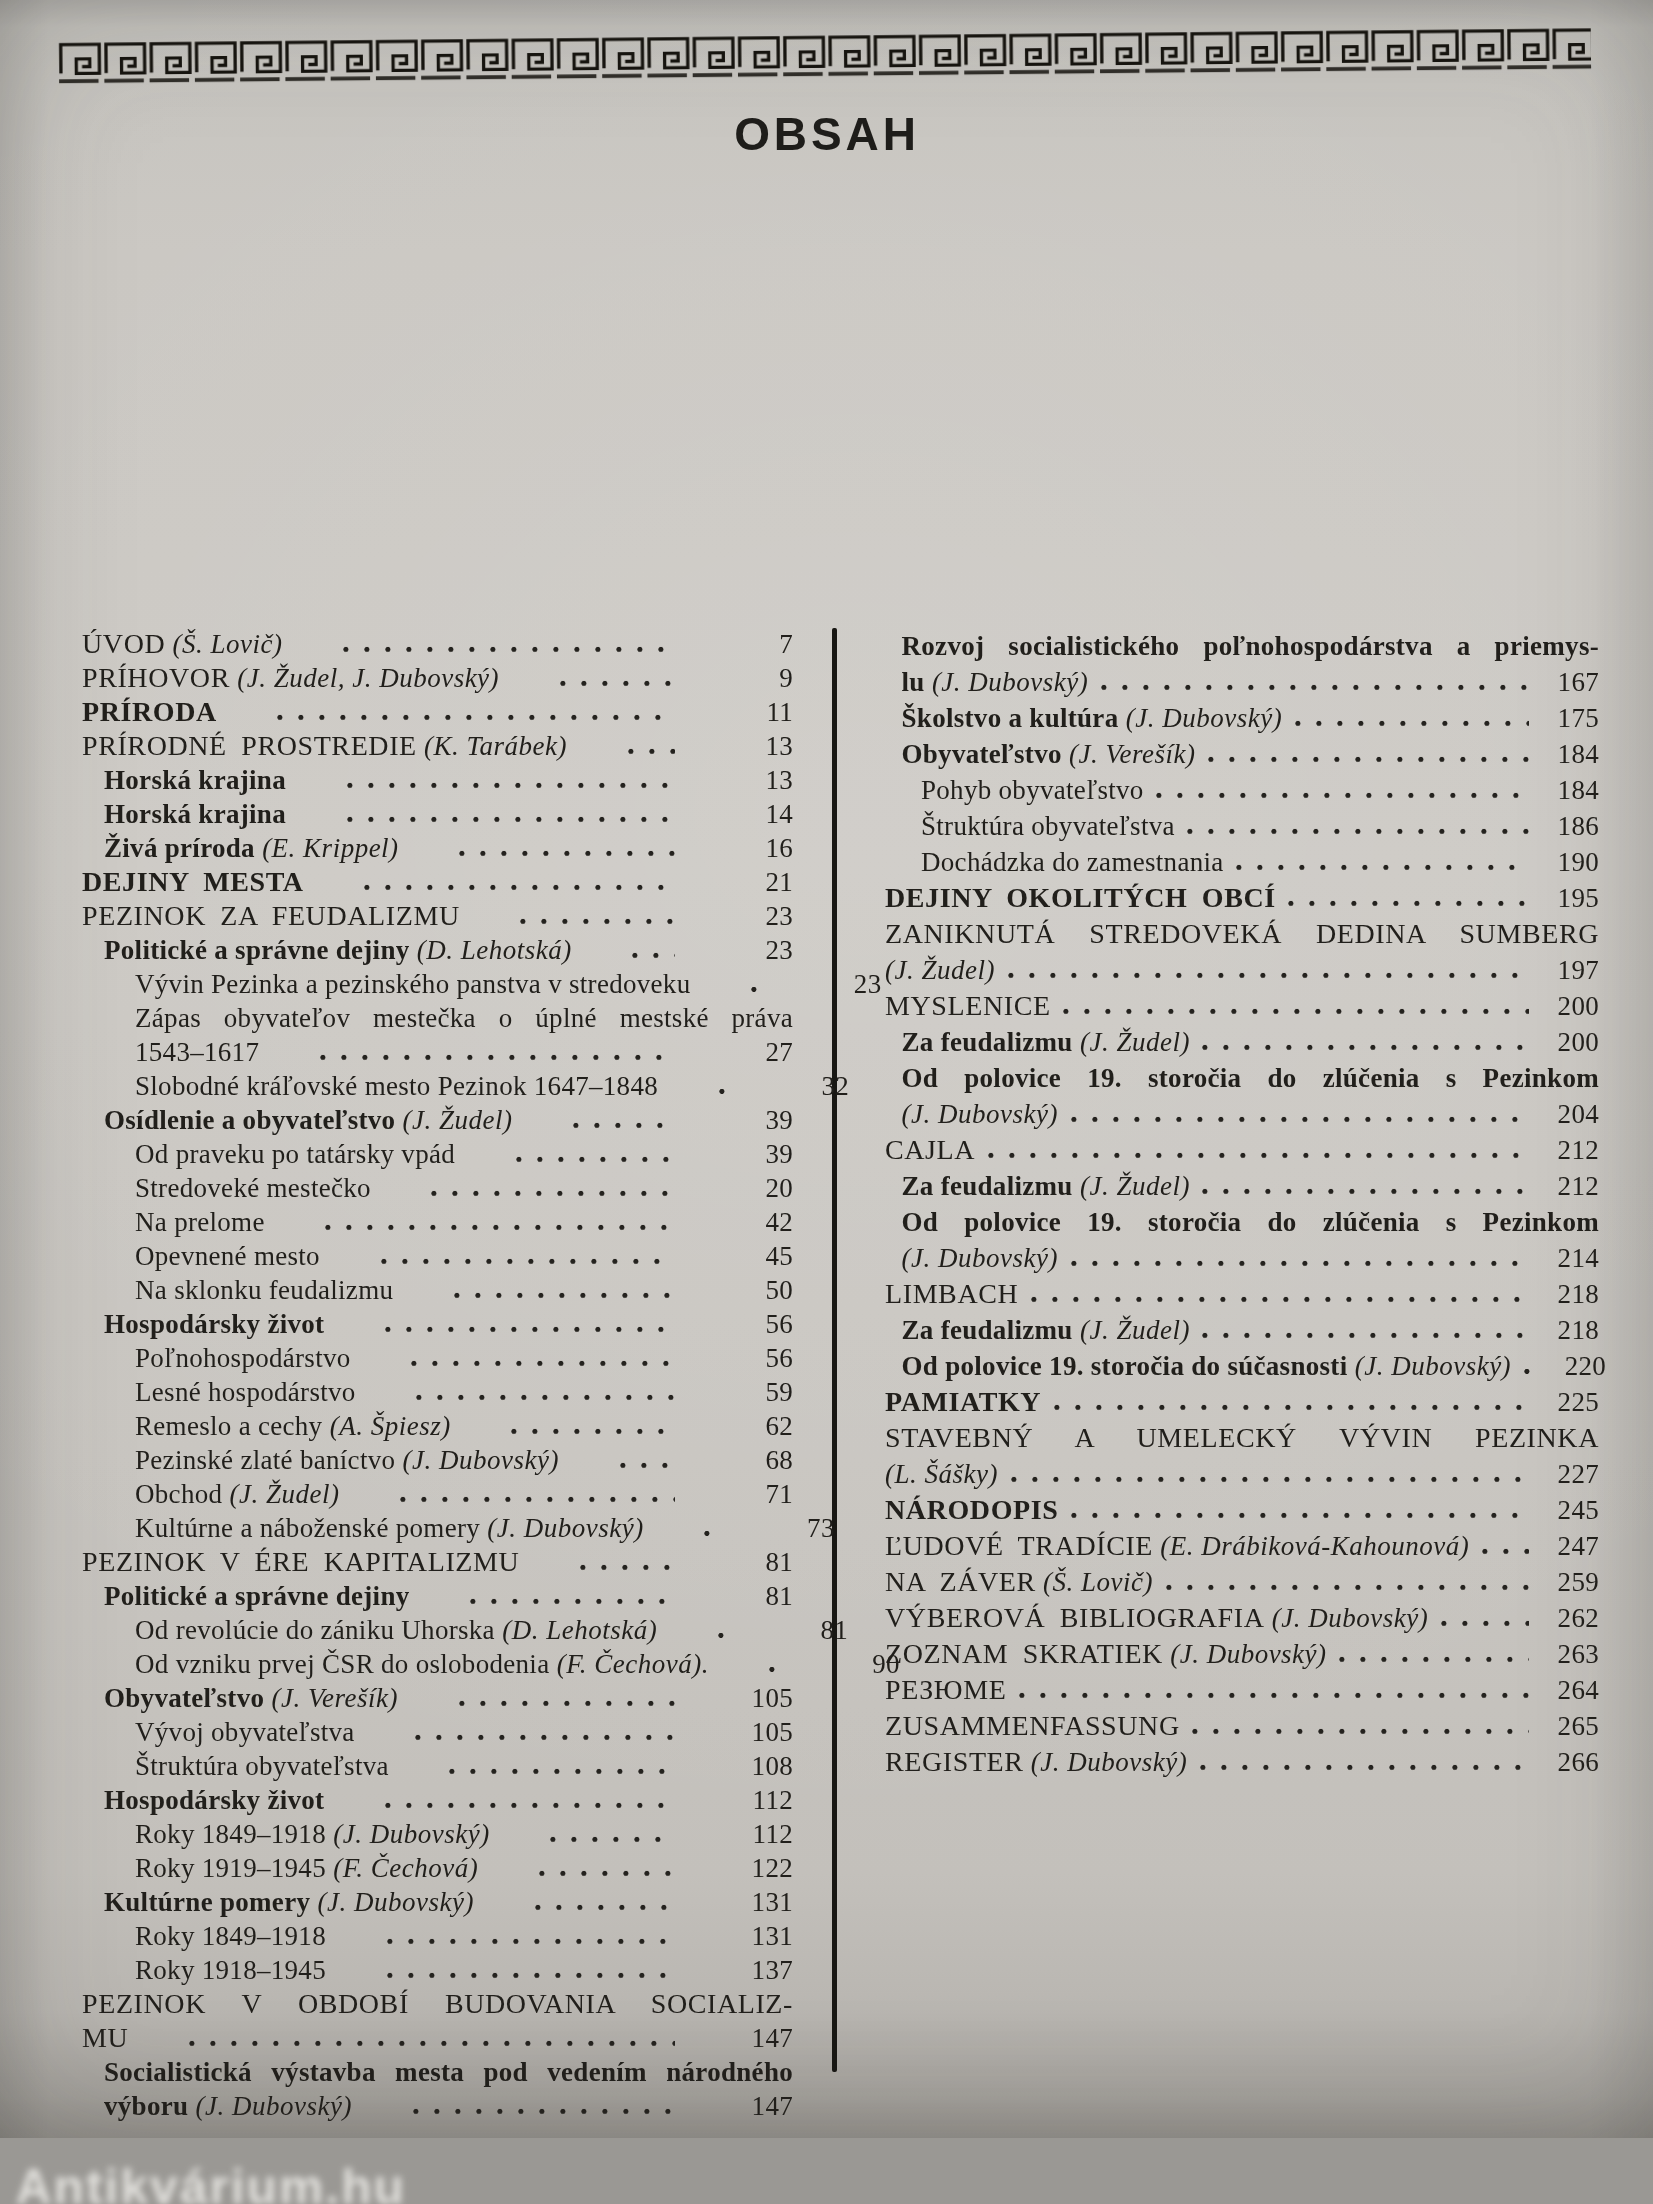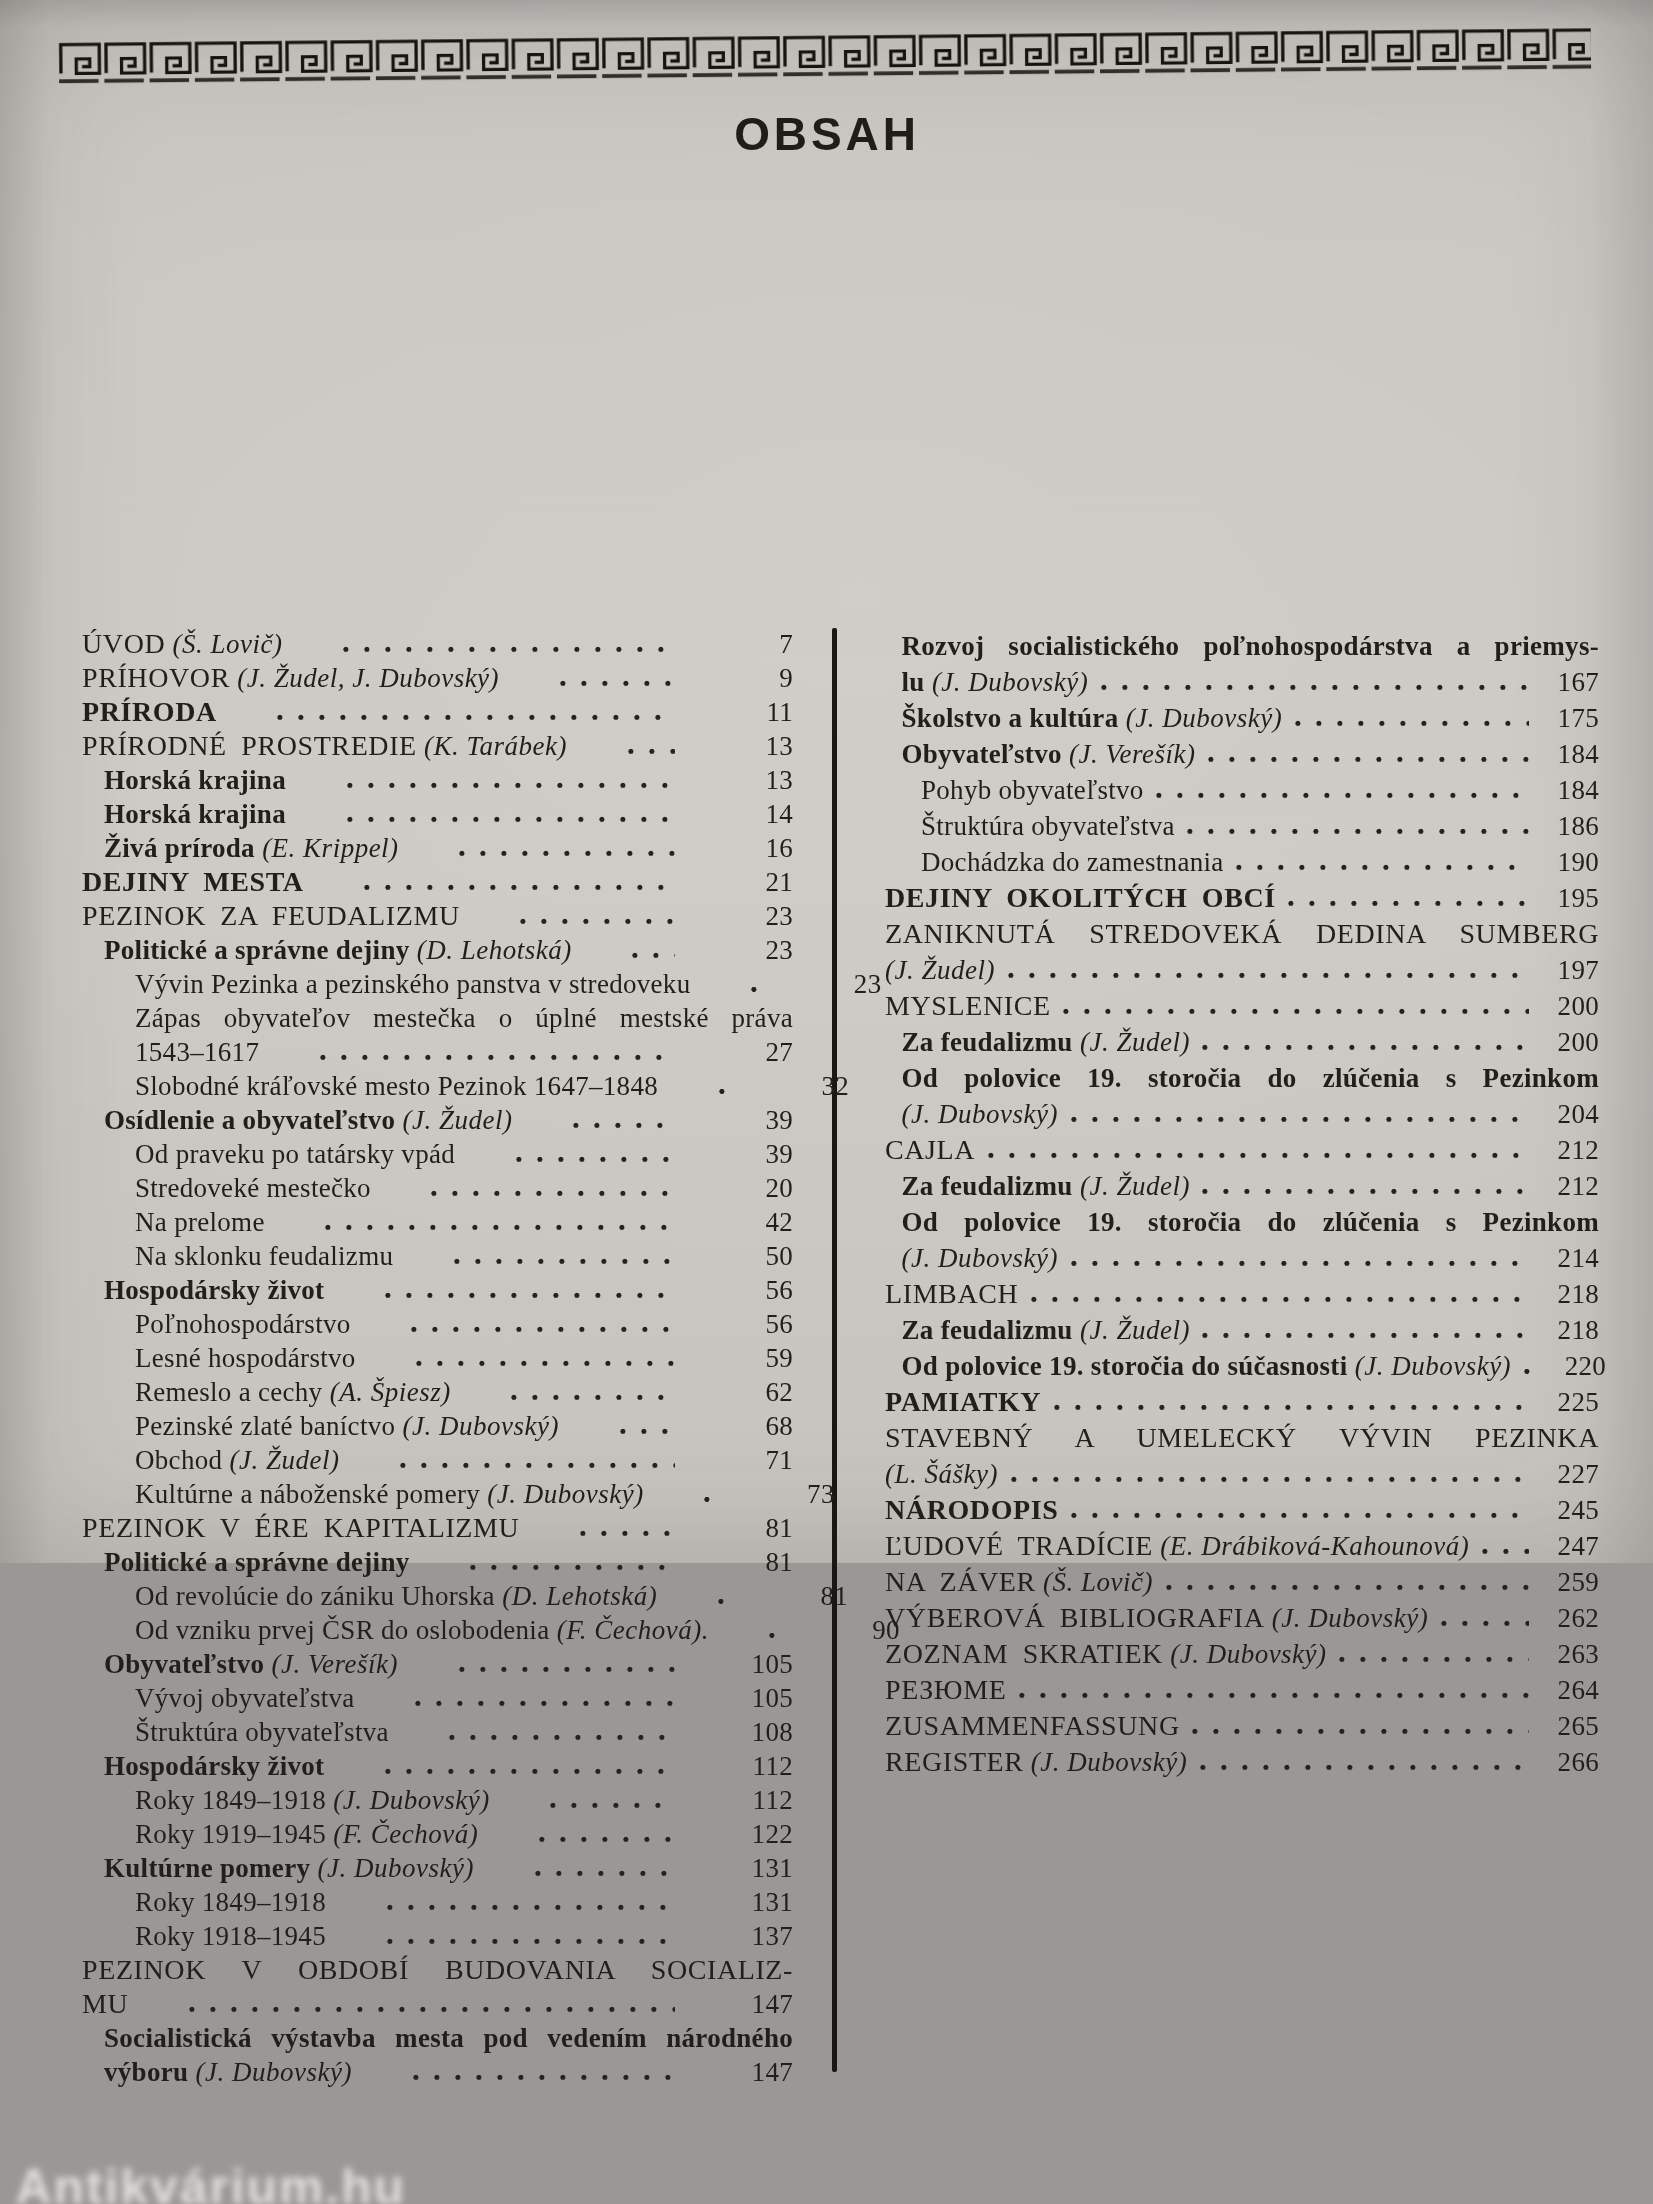--- a/index.html
+++ b/index.html
@@ -1,18 +1,18 @@
 <!DOCTYPE html>
 <html><head>
 <meta charset="utf-8">
 <style>
   html,body{margin:0;padding:0;}
   body{width:1654px;height:2205px;overflow:hidden;background:#9a9894;}
   .photo{
-    position:relative;width:1654px;height:1563px;
+    position:relative;width:1654px;height:2138px;
     font-family:"Liberation Serif", serif;color:#211f1b;
     background:
       radial-gradient(120% 80% at 52% 38%, rgba(255,255,255,0.10), rgba(0,0,0,0) 62%),
       linear-gradient(90deg, rgba(0,0,0,0.08) 0, rgba(0,0,0,0) 3%, rgba(0,0,0,0) 96%, rgba(0,0,0,0.06) 100%),
       linear-gradient(180deg,#b2b0ac 0px,#c5c3be 27px,#cac7c2 252px,#ccc9c4 873px,#c8c5c0 1456px,#c3c0bb 1873px,#b9b6b1 2009px,#a5a29d 2096px,#8b8883 2164px,#787570 2205px);
     box-shadow:inset 0 0 136px rgba(55,53,48,.22);
     text-decoration:underline;
   }
 
   
@@ -160,20 +160,25 @@
         <span class="label"><span class="t">Stredoveké mestečko</span></span>
         <span class="leader"></span>
         <span class="page">20</span>
       </div>
       <div class="row s-p i2">
         <span class="label"><span class="t">Na prelome</span></span>
         <span class="leader"></span>
         <span class="page">42</span>
       </div>
       <div class="row s-p i2">
+        <span class="label"><span class="t">Opevnené mesto</span></span>
+        <span class="leader"></span>
+        <span class="page">45</span>
+      </div>
+      <div class="row s-p i2">
         <span class="label"><span class="t">Na sklonku feudalizmu</span></span>
         <span class="leader"></span>
         <span class="page">50</span>
       </div>
       <div class="row s-b i1">
         <span class="label"><span class="t">Hospodársky život</span></span>
         <span class="leader"></span>
         <span class="page">56</span>
       </div>
       <div class="row s-p i2">

